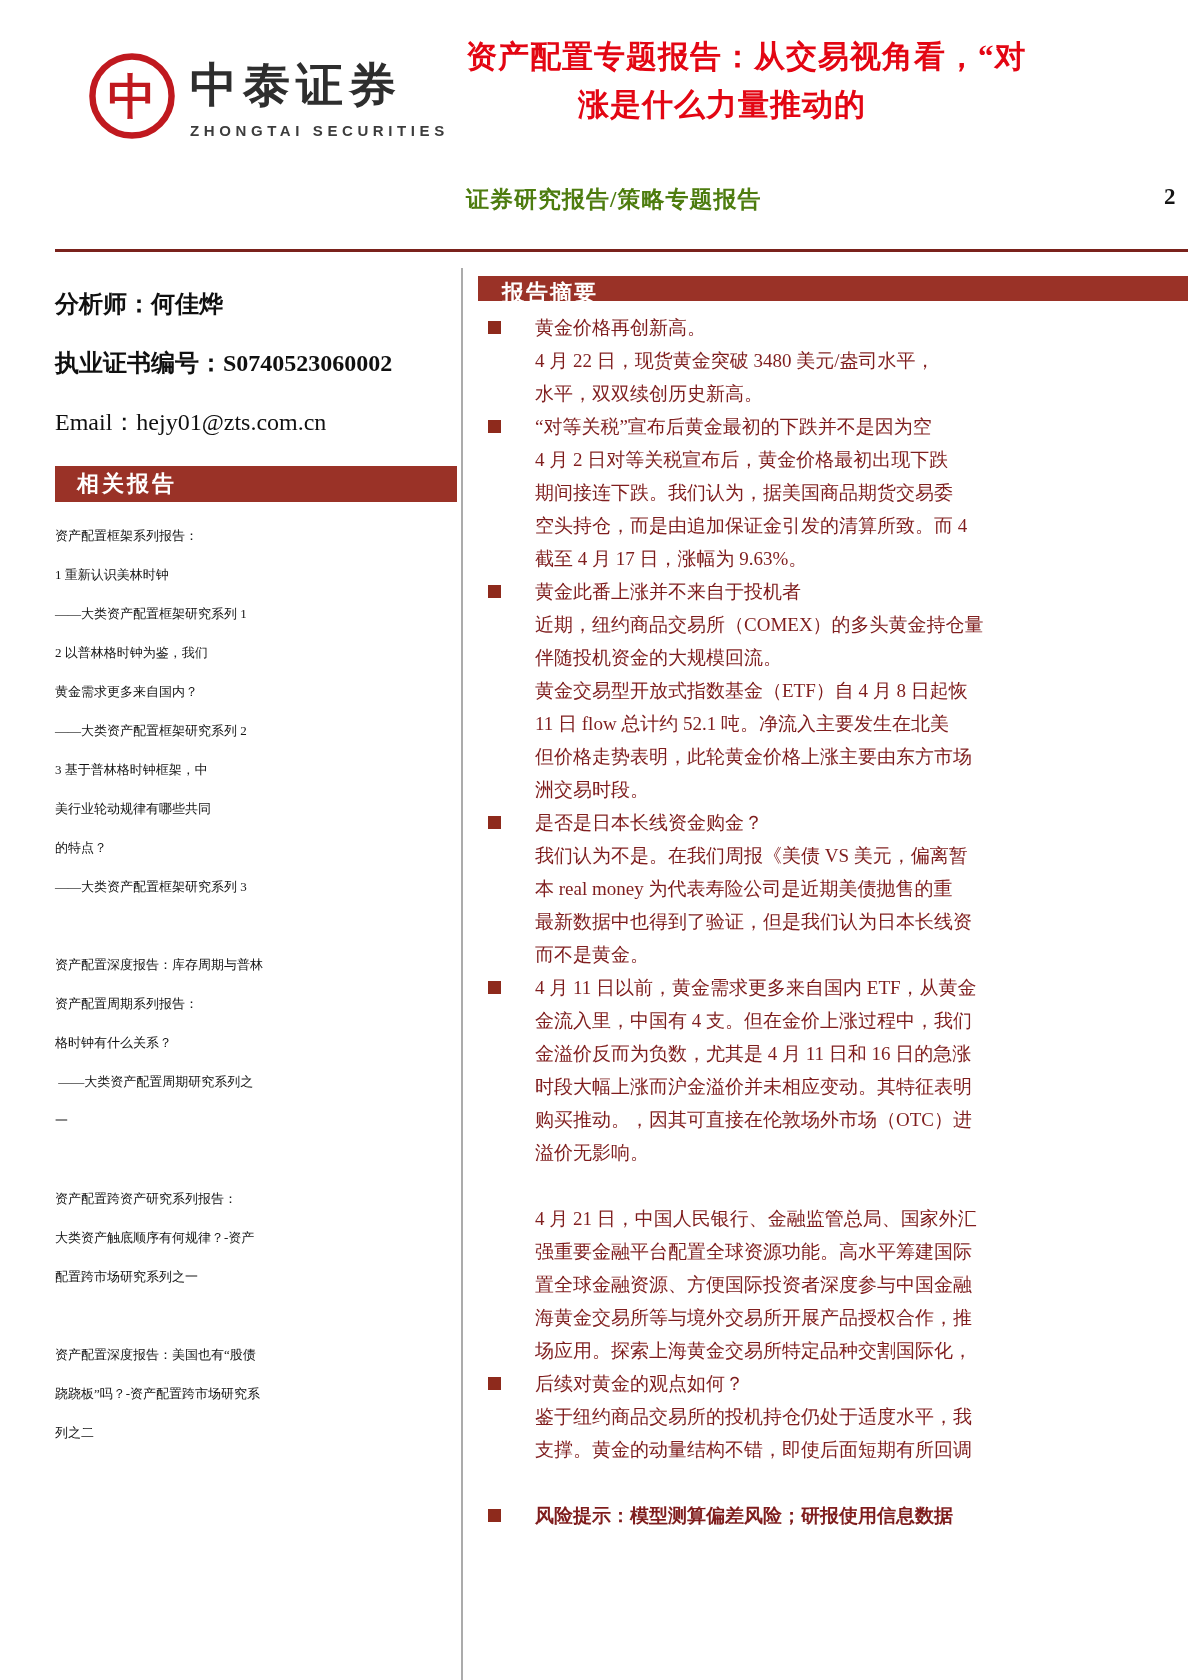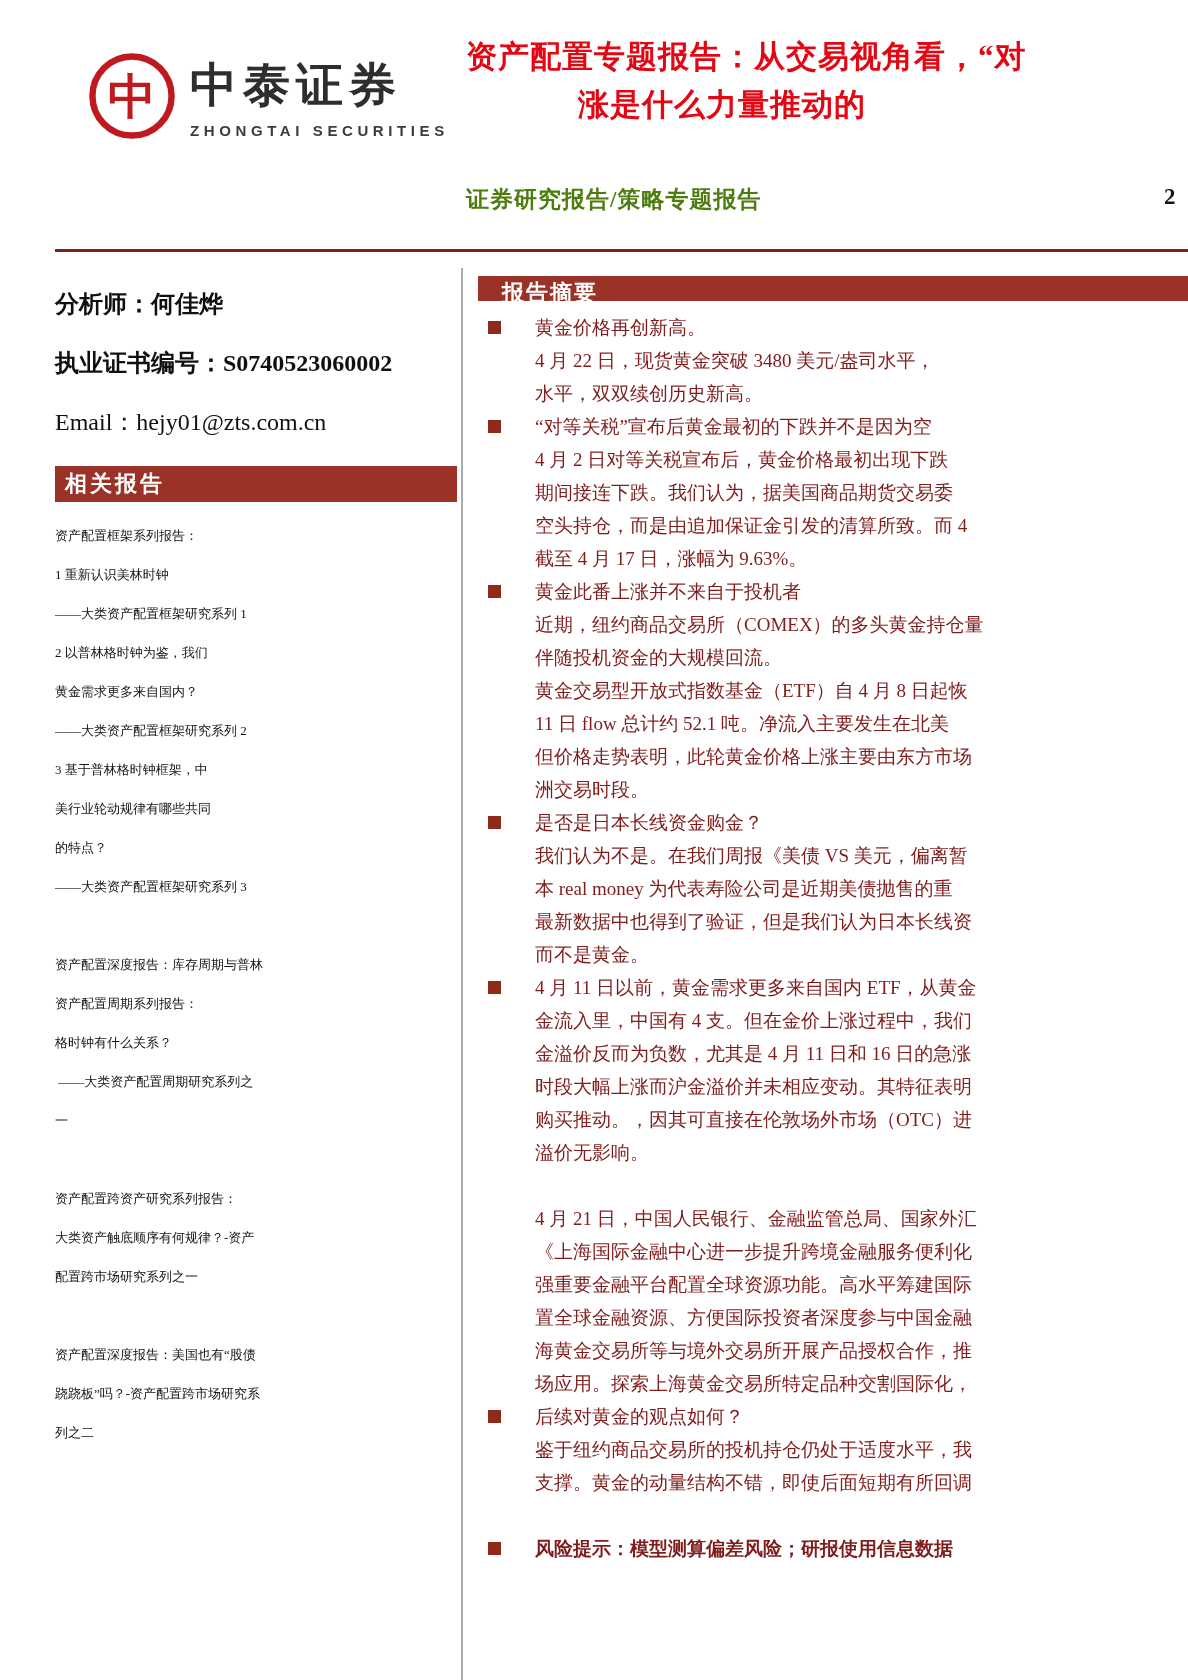--- a/index.html
+++ b/index.html
@@ -23,21 +23,21 @@
   .date-frag { position:absolute; left:1164px; top:184px; font-size:23px; font-weight:bold; color:#141414; white-space:pre; }
 
   .top-rule { position:absolute; left:55px; top:249px; width:1133px; height:3px; background:var(--rule-red,#7a221c); }
   .v-divider { position:absolute; left:461px; top:268px; width:2px; height:1412px; background:var(--divider-gray,#ababab); }
 
   
   .left-col { position:absolute; left:55px; top:288px; width:402px; }
   .contact { font-size:24px; margin-bottom:27px; white-space:pre; color:#101010; }
   .bold { font-weight:bold; }
   .section-bar { background:var(--bar-red,#9a3227); color:#fff; font-weight:bold; font-size:22px;
-                 letter-spacing:3px; height:36px; line-height:36px; padding-left:10px; white-space:pre; }
+                 letter-spacing:3px; height:36px; line-height:36px; padding-left:22px; white-space:pre; }
   .left-col .section-bar { margin-top:28px; }
   .related-list { margin-top:14px; }
   .related-line { font-size:13px; line-height:39px; min-height:39px; white-space:pre; color:#141414; }
 
   
   .right-col { position:absolute; left:478px; top:276px; width:710px; }
   .summary-bar { height:25px; line-height:34px; letter-spacing:2px; padding-left:24px; margin-bottom:10px; margin-top:0; }
   .bullet-group { position:relative; padding-left:57px; }
   .bullet-sq { position:absolute; left:10px; top:10px; width:13px; height:13px; background:var(--bullet-red,#8e2a1c); }
   .bullet-title, .bullet-line { font-size:19px; line-height:33px; min-height:33px; white-space:pre; color:#7f1d1d; }
@@ -205,21 +205,20 @@
               <div class="bullet-line">时段大幅上涨而沪金溢价并未相应变动。其特征表明</div>
 
               <div class="bullet-line">购买推动。，因其可直接在伦敦场外市场（OTC）进</div>
 
               <div class="bullet-line">溢价无影响。</div>
 
               <div class="bullet-line"></div>
 
               <div class="bullet-line">4 月 21 日，中国人民银行、金融监管总局、国家外汇</div>
 
-              <div class="bullet-line">《上海国际金融中心进一步提升跨境金融服务便利化</div>
 
               <div class="bullet-line">强重要金融平台配置全球资源功能。高水平筹建国际</div>
 
               <div class="bullet-line">置全球金融资源、方便国际投资者深度参与中国金融</div>
 
               <div class="bullet-line">海黄金交易所等与境外交易所开展产品授权合作，推</div>
 
               <div class="bullet-line">场应用。探索上海黄金交易所特定品种交割国际化，</div>
             </div>
         </div>

